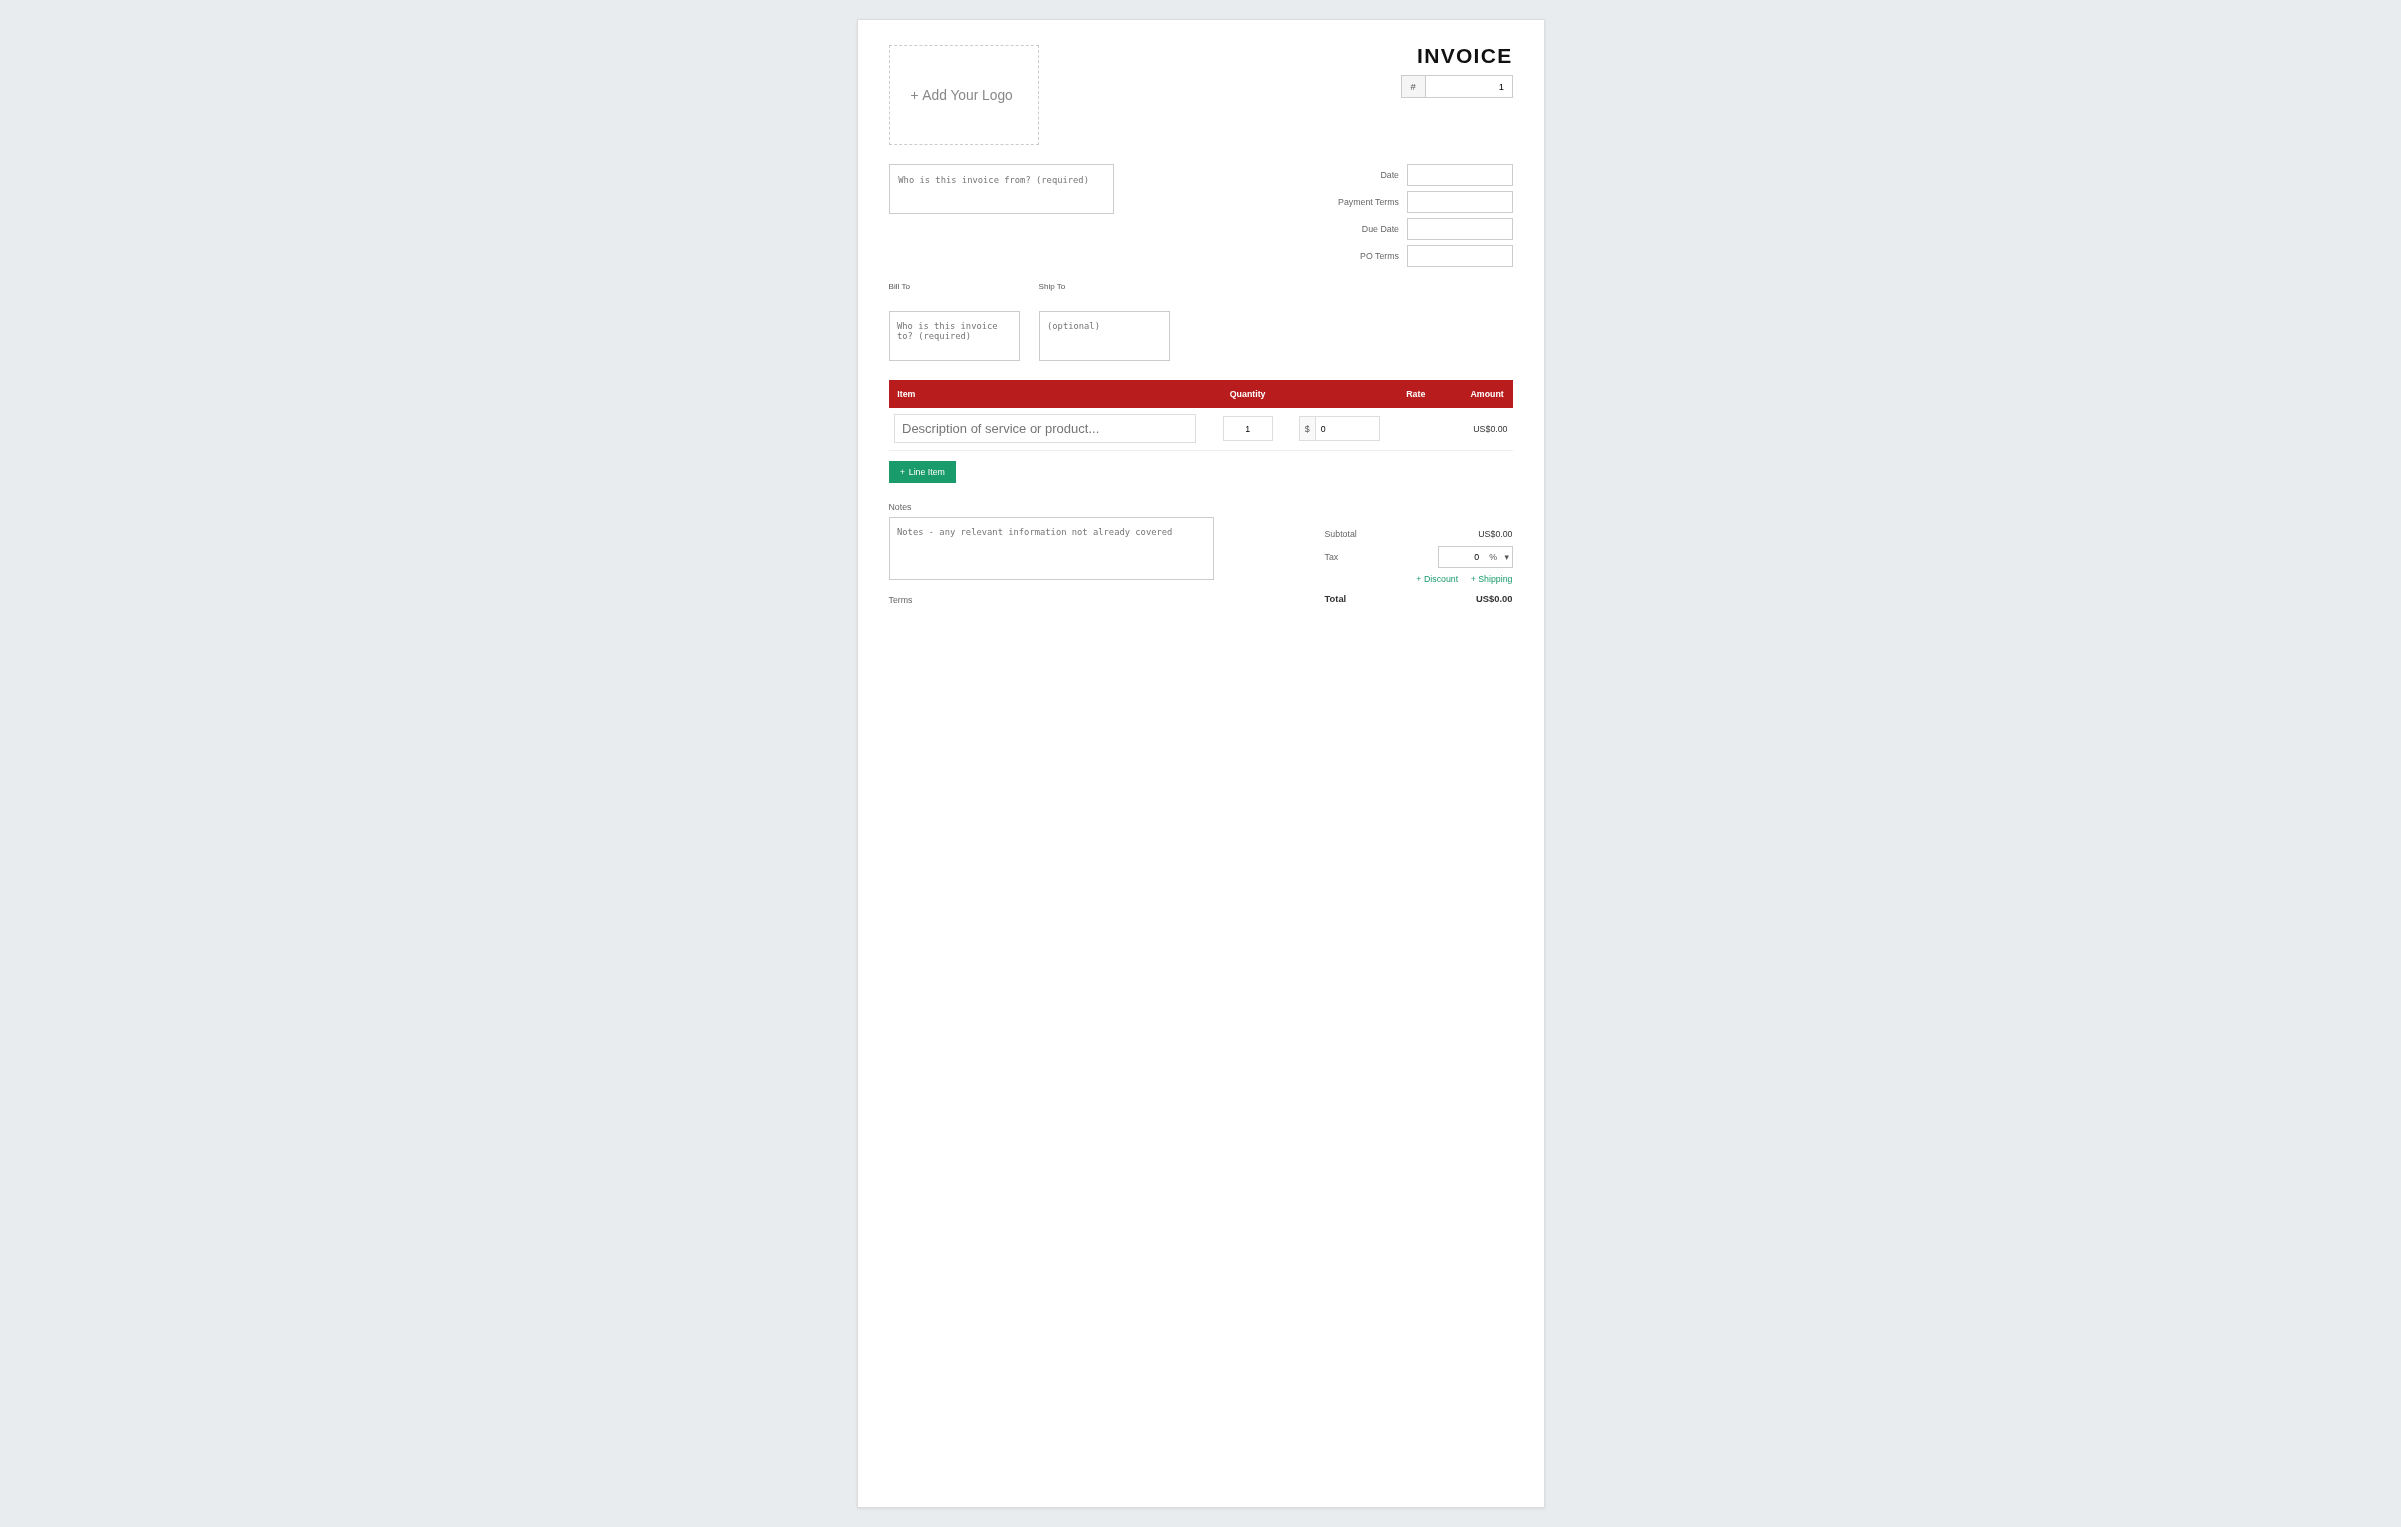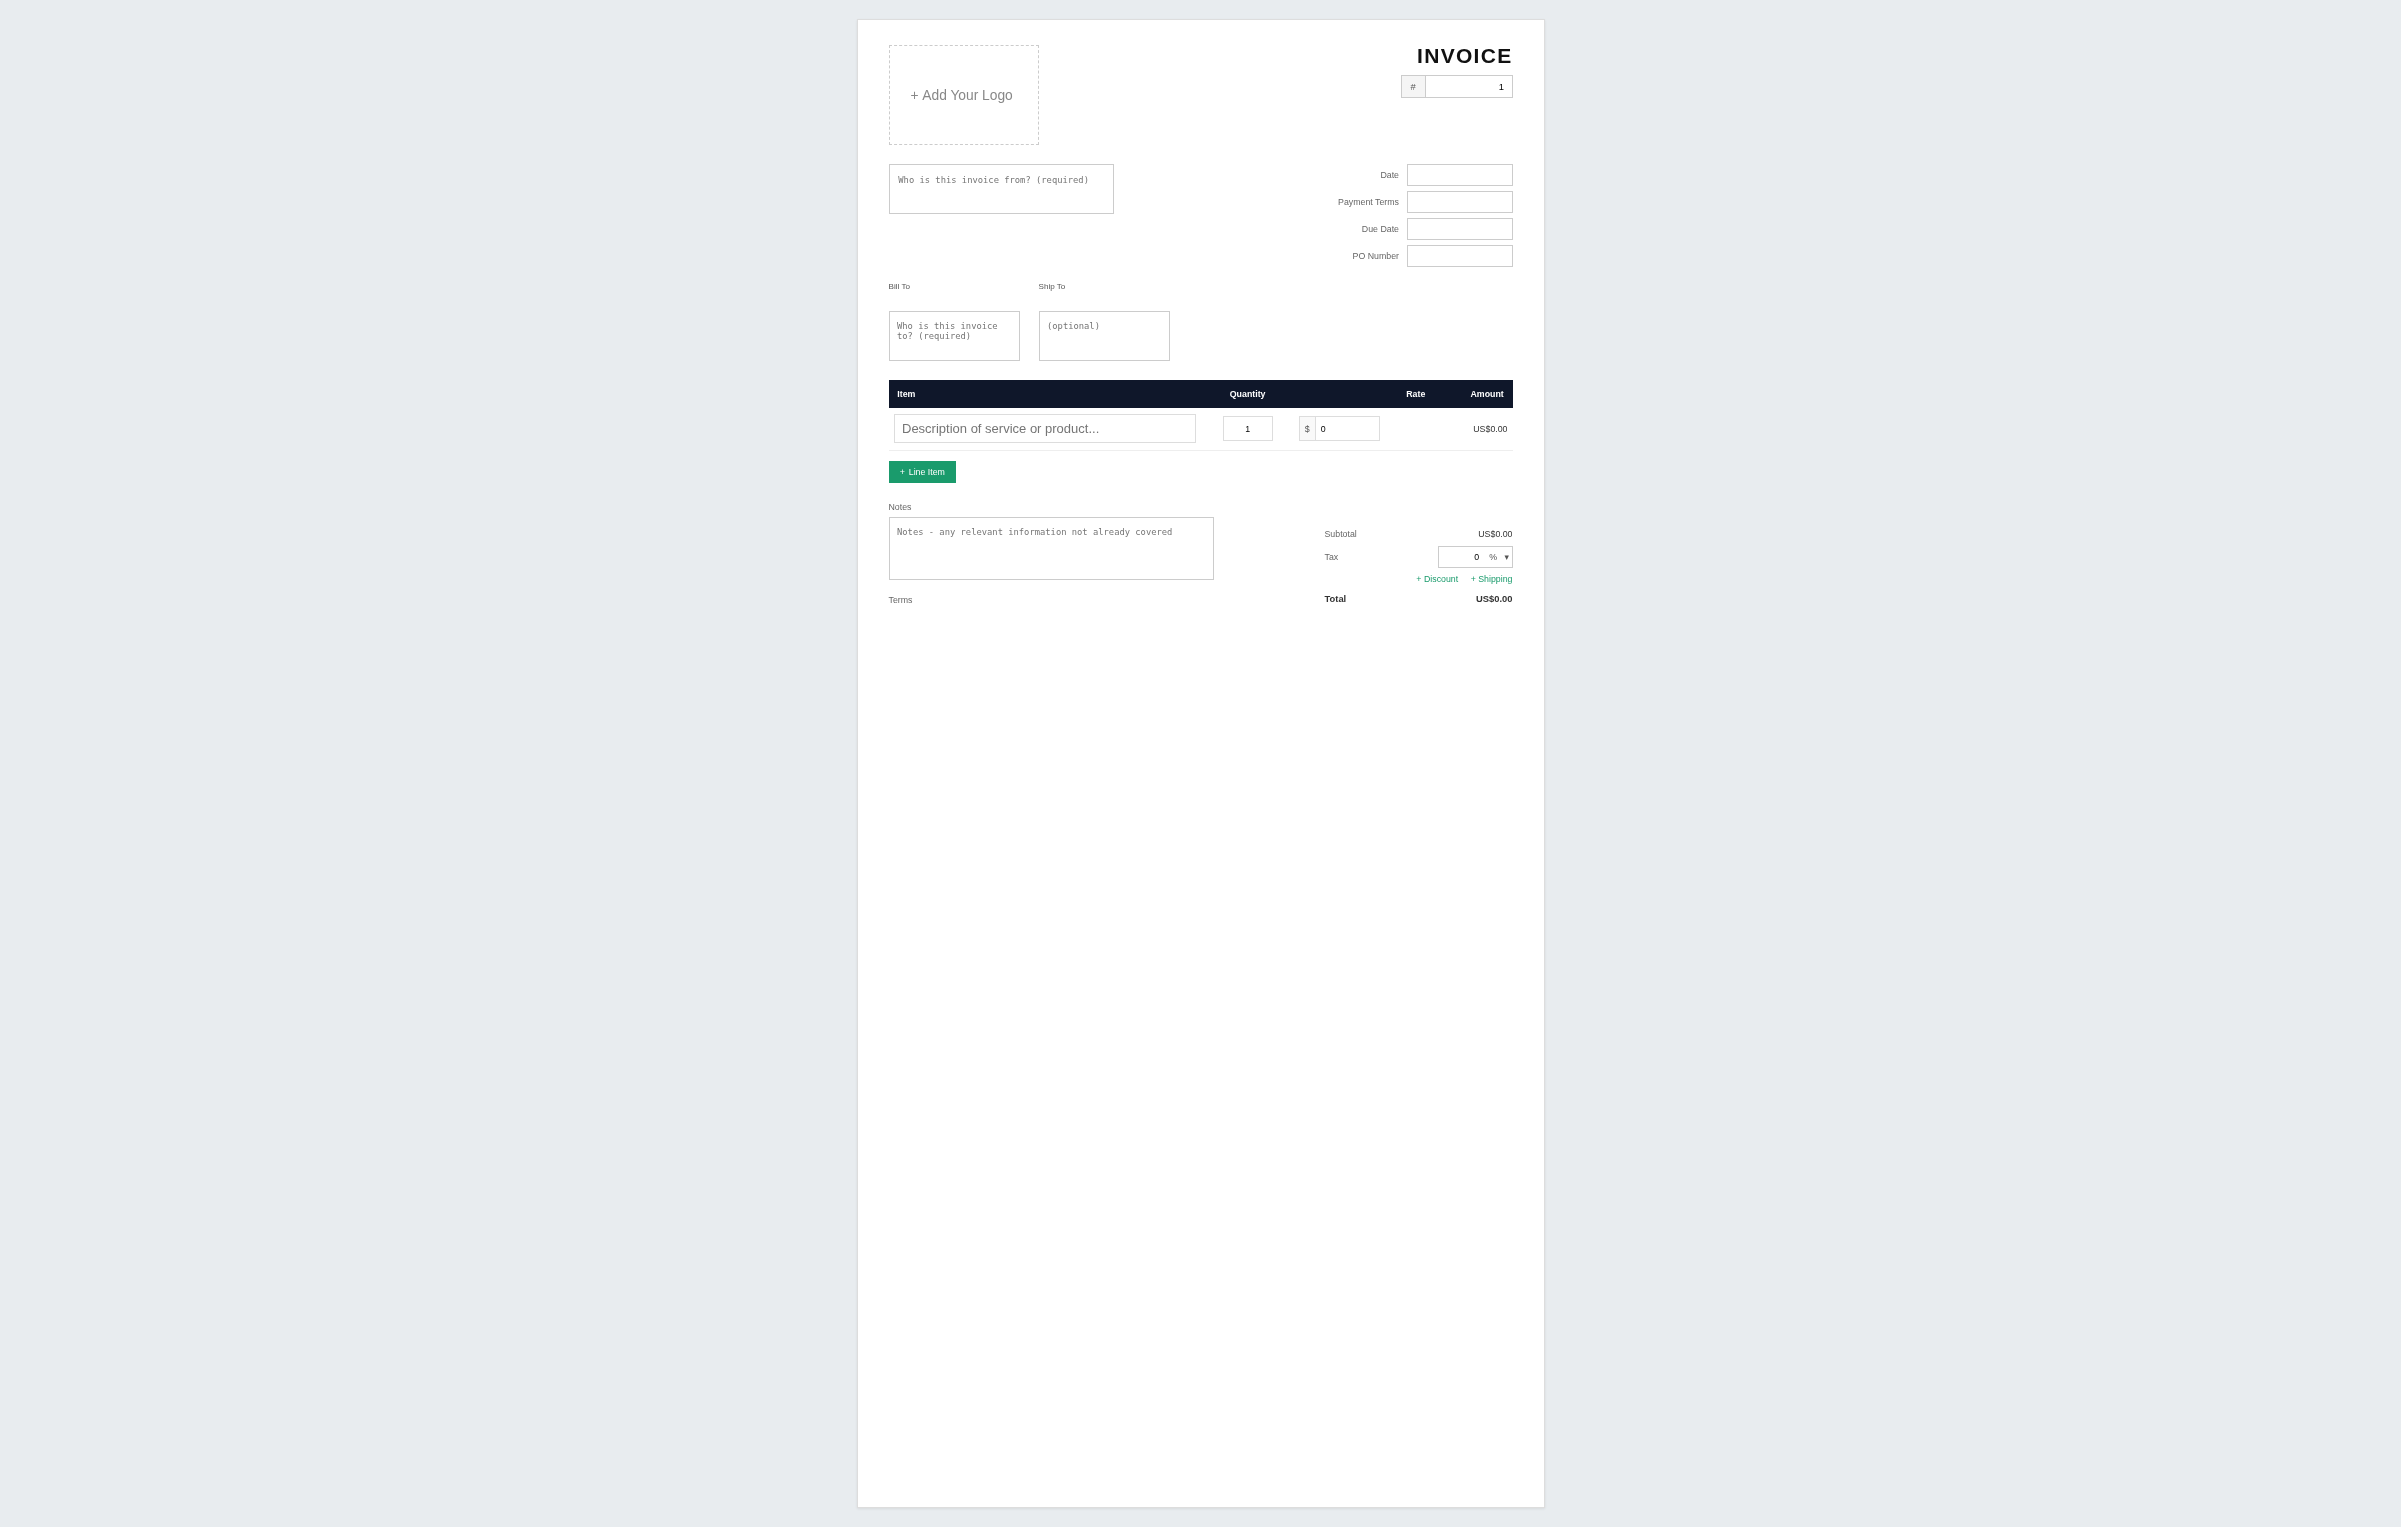--- a/index.html
+++ b/index.html
@@ -172,21 +172,21 @@
     }
 
     
     .items-table {
       width: 100%;
       border-collapse: collapse;
       margin-bottom: 10px;
     }
 
     .items-table thead tr {
-      background-color: #0f172a;
+      background-color: #b91c1c;
       color: #fff;
     }
 
     .items-table thead th {
       padding: 8.8px 8.8px;
       font-size: 8.8px;
       font-weight: 600;
       text-align: left;
     }
 
@@ -429,21 +429,21 @@
       </div>
       <div class="date-row">
         <span class="date-label">Payment Terms</span>
         <input class="date-input" type="text" style="">
       </div>
       <div class="date-row">
         <span class="date-label">Due Date</span>
         <input class="date-input" type="text" style="">
       </div>
       <div class="date-row">
-        <span class="date-label">PO Number</span>
+        <span class="date-label">PO Terms</span>
         <input class="date-input" type="text" style="">
       </div>
     </div>
   </div>
 
   <div class="bill-ship-section">
     <div class="bill-ship-left">
       <div class="address-block">
         <span class="address-label">Bill To</span>
         <textarea class="address-textarea" placeholder="Who is this invoice to? (required)" style=""></textarea>

